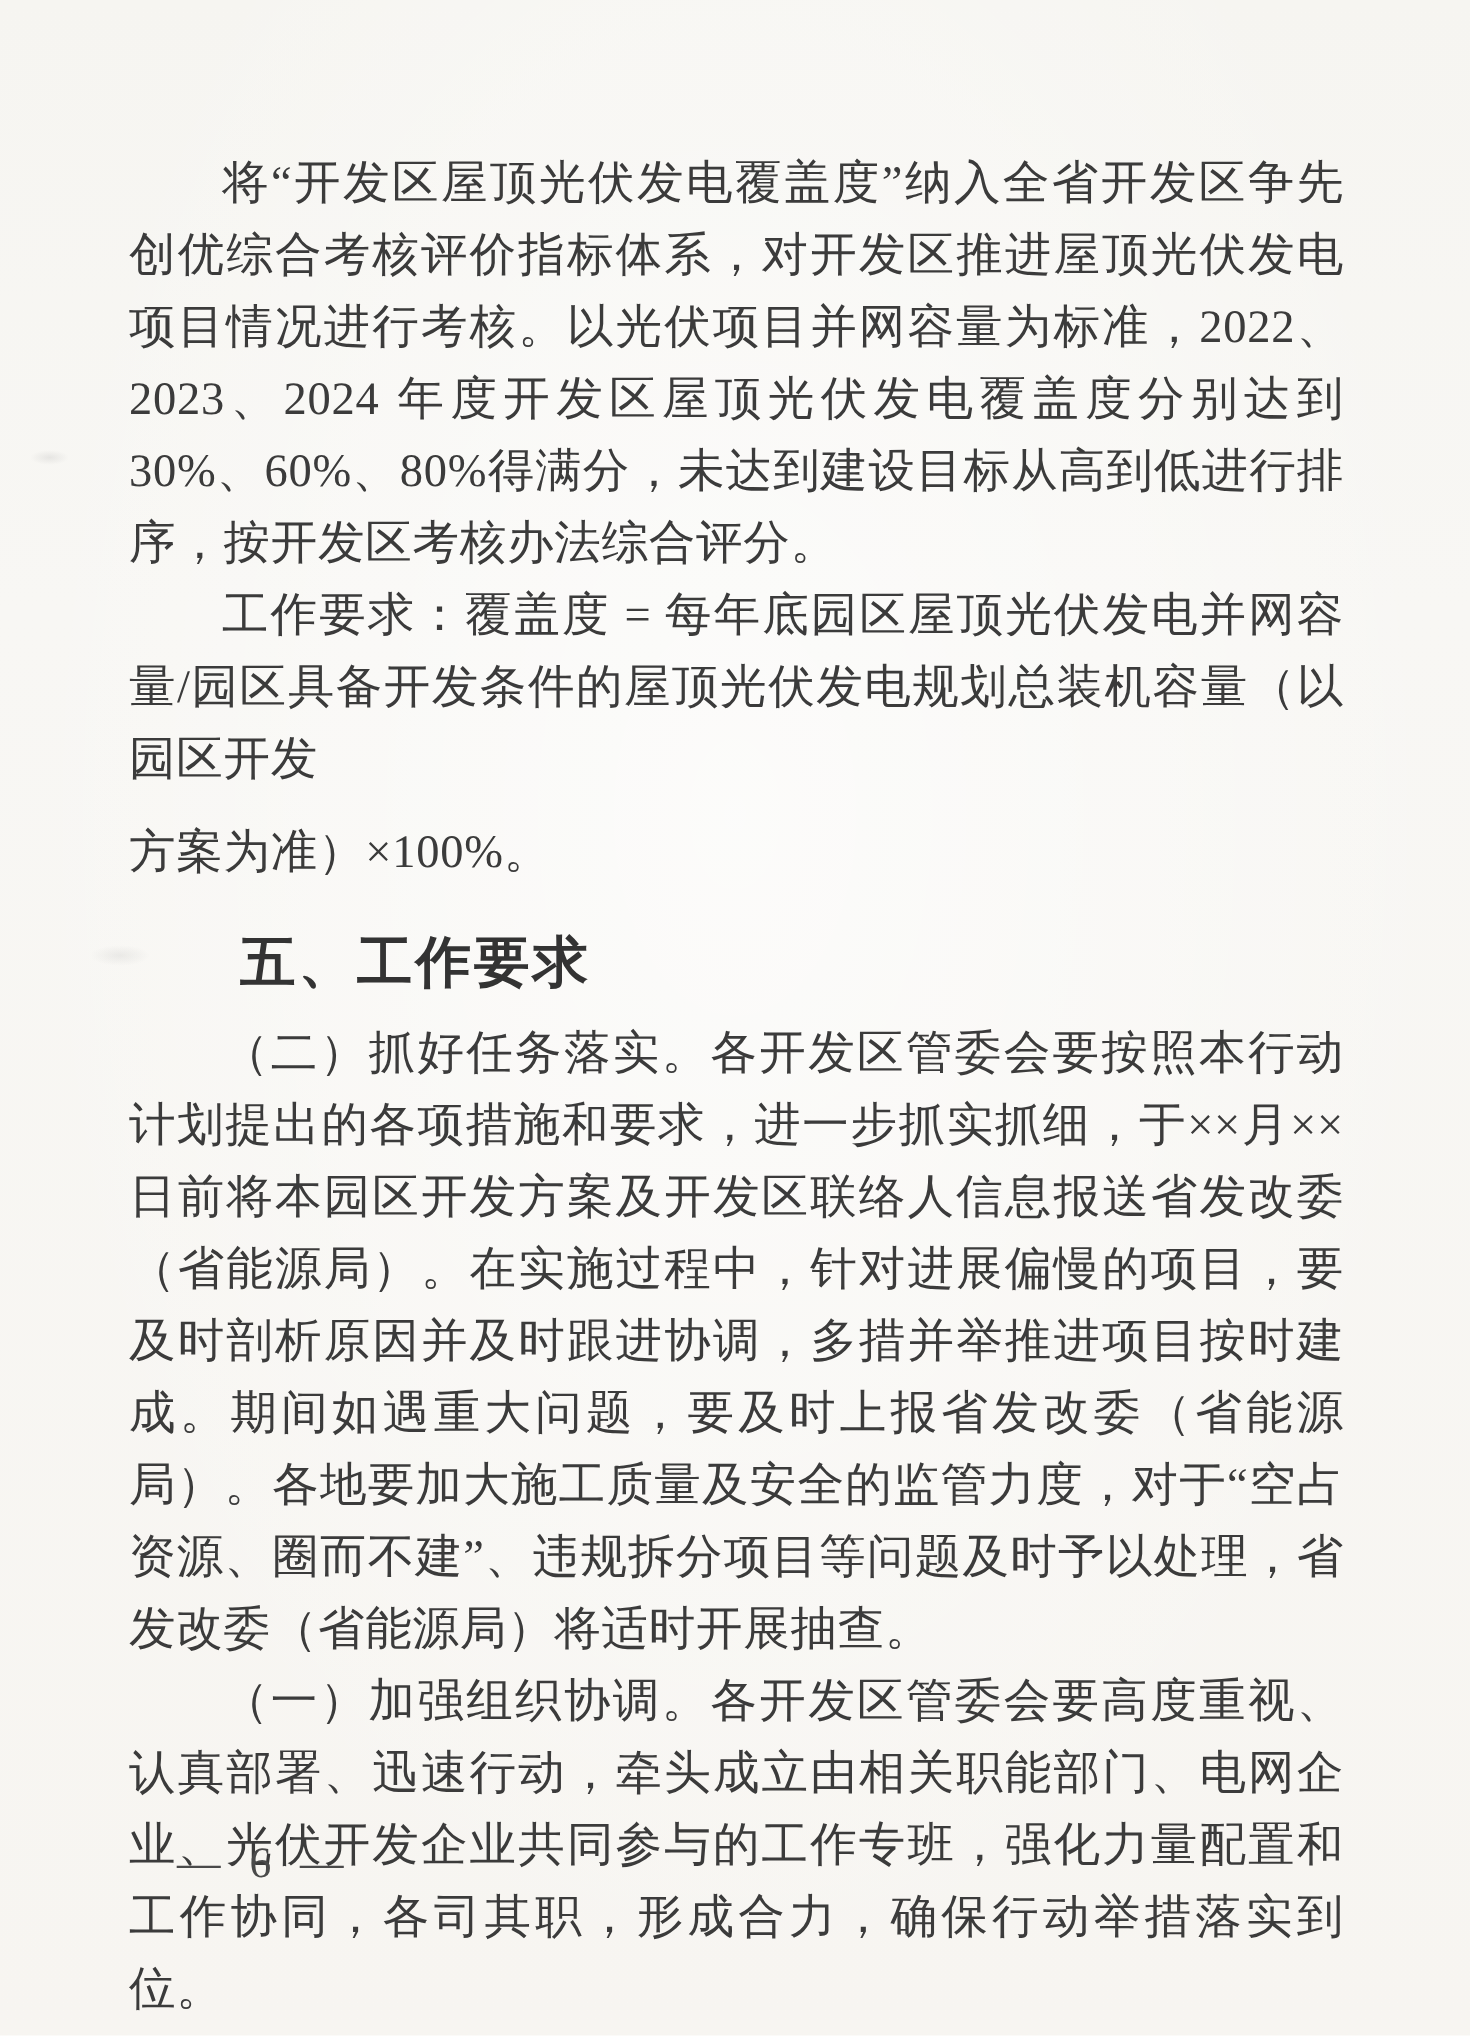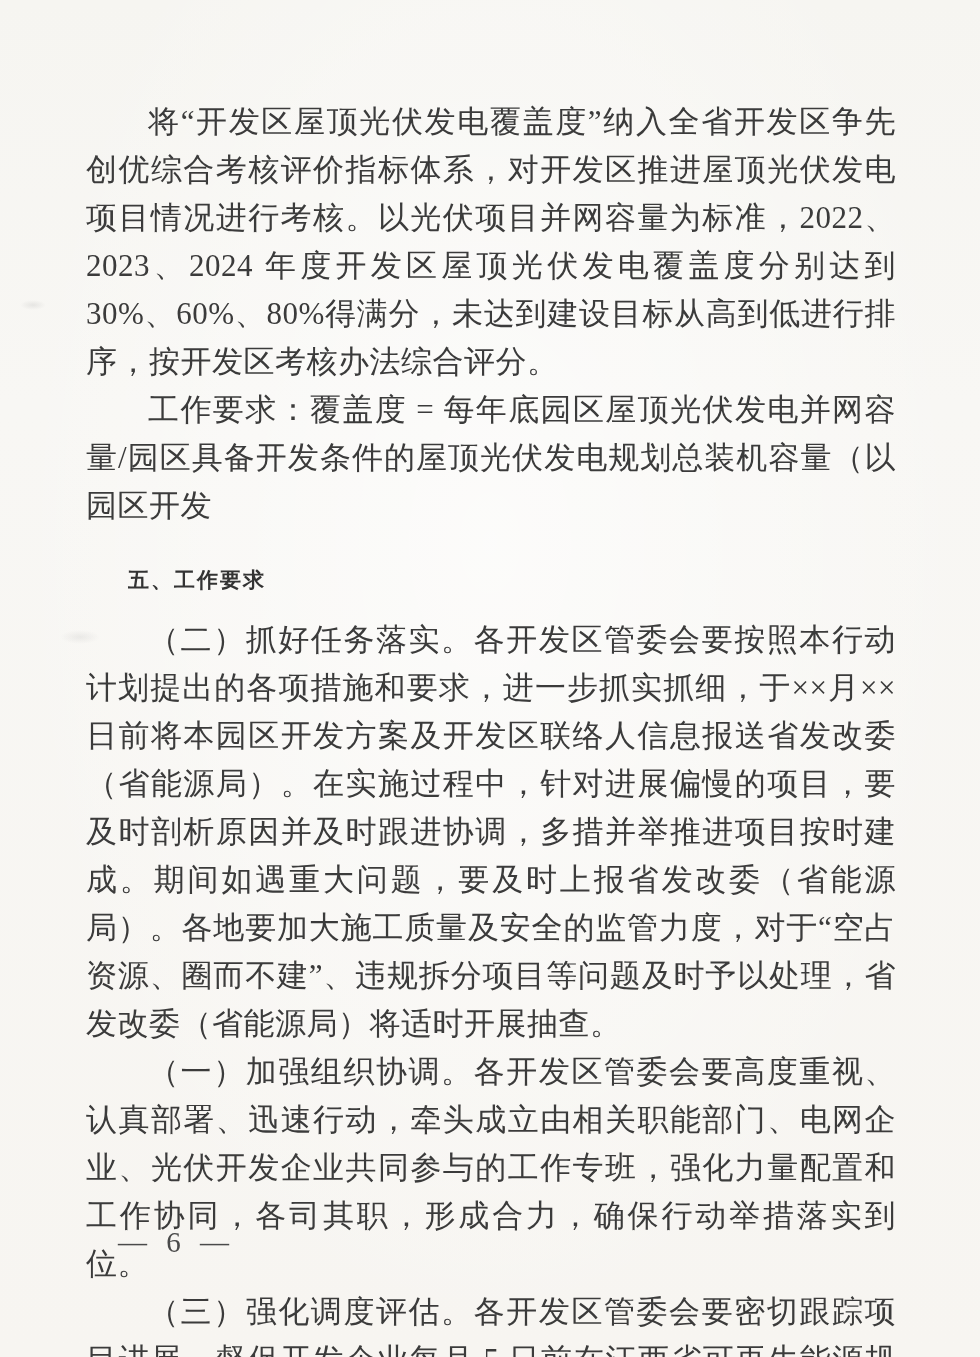--- a/index.html
+++ b/index.html
@@ -75,22 +75,23 @@
 
 <div class="page">
   <div class="scan-smudge-1"></div>
   <div class="scan-smudge-2"></div>
 
   <div class="content">
     <p class="para">将“开发区屋顶光伏发电覆盖度”纳入全省开发区争先创优综合考核评价指标体系，对开发区推进屋顶光伏发电项目情况进行考核。以光伏项目并网容量为标准，2022、2023、2024 年度开发区屋顶光伏发电覆盖度分别达到 30%、60%、80%得满分，未达到建设目标从高到低进行排序，按开发区考核办法综合评分。</p>
 
     <p class="para">工作要求：覆盖度 = 每年底园区屋顶光伏发电并网容量/园区具备开发条件的屋顶光伏发电规划总装机容量（以园区开发</p>
 
+    <p class="para-continuation">方案为准）×100%。</p>
 
-    <h2 class="section-heading" style="font-size: 21px; line-height: 48px;">五、工作要求</h2>
+    <h2 class="section-heading" style="font-size: 37px; line-height: 48px;">五、工作要求</h2>
 
     <p class="para">（二）抓好任务落实。各开发区管委会要按照本行动计划提出的各项措施和要求，进一步抓实抓细，于××月××日前将本园区开发方案及开发区联络人信息报送省发改委（省能源局）。在实施过程中，针对进展偏慢的项目，要及时剖析原因并及时跟进协调，多措并举推进项目按时建成。期间如遇重大问题，要及时上报省发改委（省能源局）。各地要加大施工质量及安全的监管力度，对于“空占资源、圈而不建”、违规拆分项目等问题及时予以处理，省发改委（省能源局）将适时开展抽查。</p>
 
     <p class="para">（一）加强组织协调。各开发区管委会要高度重视、认真部署、迅速行动，牵头成立由相关职能部门、电网企业、光伏开发企业共同参与的工作专班，强化力量配置和工作协同，各司其职，形成合力，确保行动举措落实到位。</p>
 
     <p class="para">（三）强化调度评估。各开发区管委会要密切跟踪项目进展，督促开发企业每月 5 日前在江西省可再生能源规划项目库管理</p>
   </div>
 
   <div class="page-footer">— 6 —</div>
 </div>

